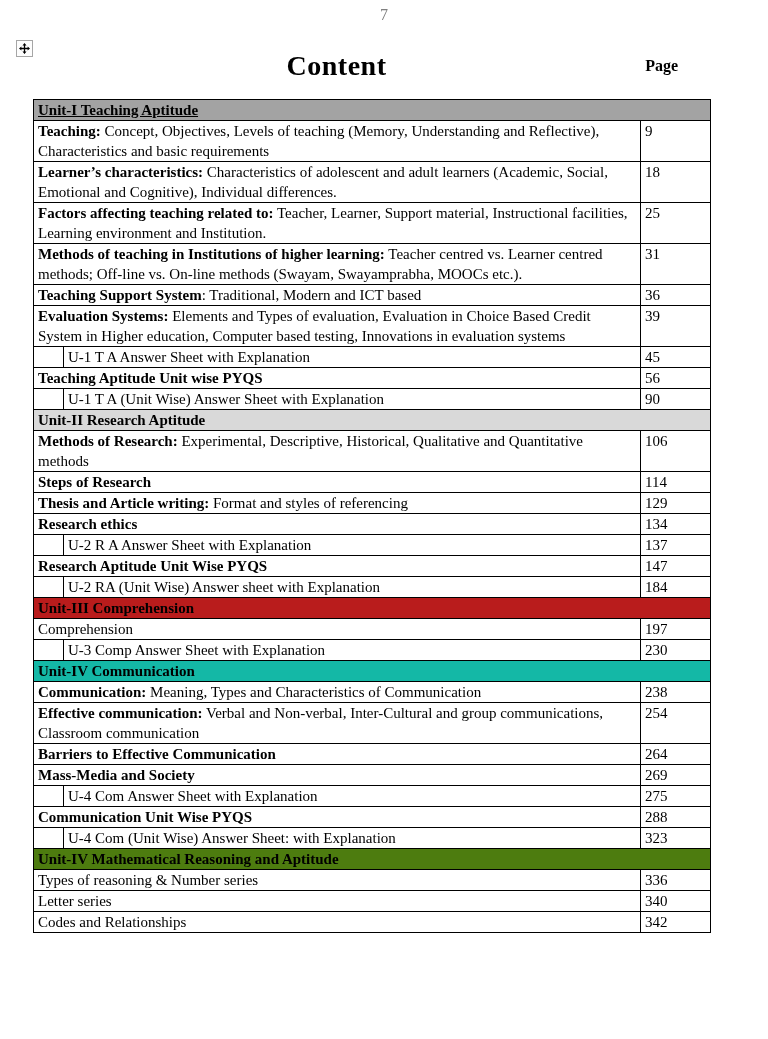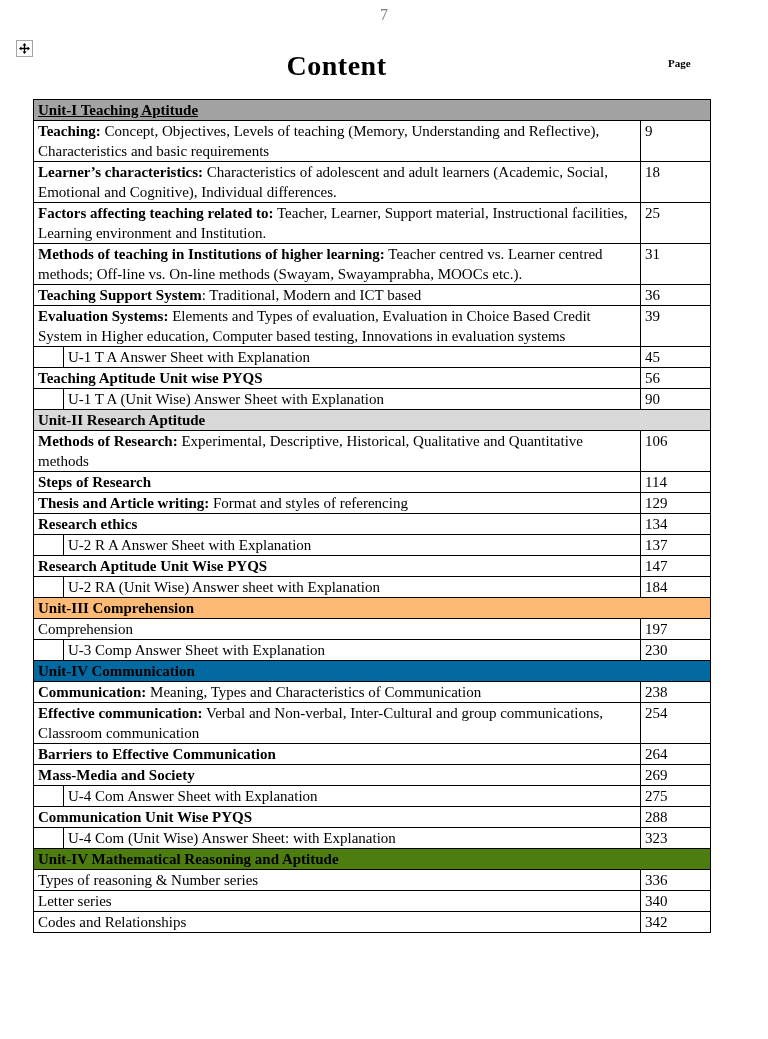--- a/index.html
+++ b/index.html
@@ -22,22 +22,22 @@
     display:flex;align-items:center;justify-content:center;
     box-sizing:border-box;
   }
   .move-handle svg{width:11px;height:11px;display:block;}
   .doc-title{
     position:absolute;top:50px;left:33px;width:607px;
     text-align:center;font-size:28px;font-weight:bold;
     letter-spacing:0.5px;
   }
   .page-label{
-    position:absolute;top:57px;left:668px;width:70px;
-    text-align:left;font-size:11px;font-weight:bold;
+    position:absolute;top:57px;left:608px;width:70px;
+    text-align:right;font-size:16px;font-weight:bold;
   }
   table.toc{
     position:absolute;top:99px;left:33px;
     width:677px;
     border-collapse:collapse;
     table-layout:fixed;
   }
   table.toc col.c-stub{width:30px;}
   table.toc col.c-main{width:577px;}
   table.toc col.c-page{width:70px;}
@@ -148,33 +148,33 @@
         <tr>
           <td class="topic" colspan="2"><b>Research Aptitude Unit Wise PYQS</b></td>
           <td class="pagecol">147</td>
         </tr>
         <tr>
           <td class="stub"></td>
           <td class="topic">U-2 RA (Unit Wise) Answer sheet with Explanation</td>
           <td class="pagecol">184</td>
         </tr>
         <tr>
-          <td class="unit-header" colspan="3" style="background: #fdba74;">Unit-III Comprehension</td>
+          <td class="unit-header" colspan="3" style="background: #b91c1c;">Unit-III Comprehension</td>
         </tr>
         <tr>
           <td class="topic" colspan="2">Comprehension</td>
           <td class="pagecol">197</td>
         </tr>
         <tr>
           <td class="stub"></td>
           <td class="topic">U-3 Comp Answer Sheet with Explanation</td>
           <td class="pagecol">230</td>
         </tr>
         <tr>
-          <td class="unit-header" colspan="3" style="background: #0369a1;">Unit-IV Communication</td>
+          <td class="unit-header" colspan="3" style="background: #14b8a6;">Unit-IV Communication</td>
         </tr>
         <tr>
           <td class="topic" colspan="2"><b>Communication:</b> Meaning, Types and Characteristics of Communication</td>
           <td class="pagecol">238</td>
         </tr>
         <tr>
           <td class="topic" colspan="2"><b>Effective communication:</b> Verbal and Non-verbal, Inter-Cultural and group communications, Classroom communication</td>
           <td class="pagecol">254</td>
         </tr>
         <tr>

